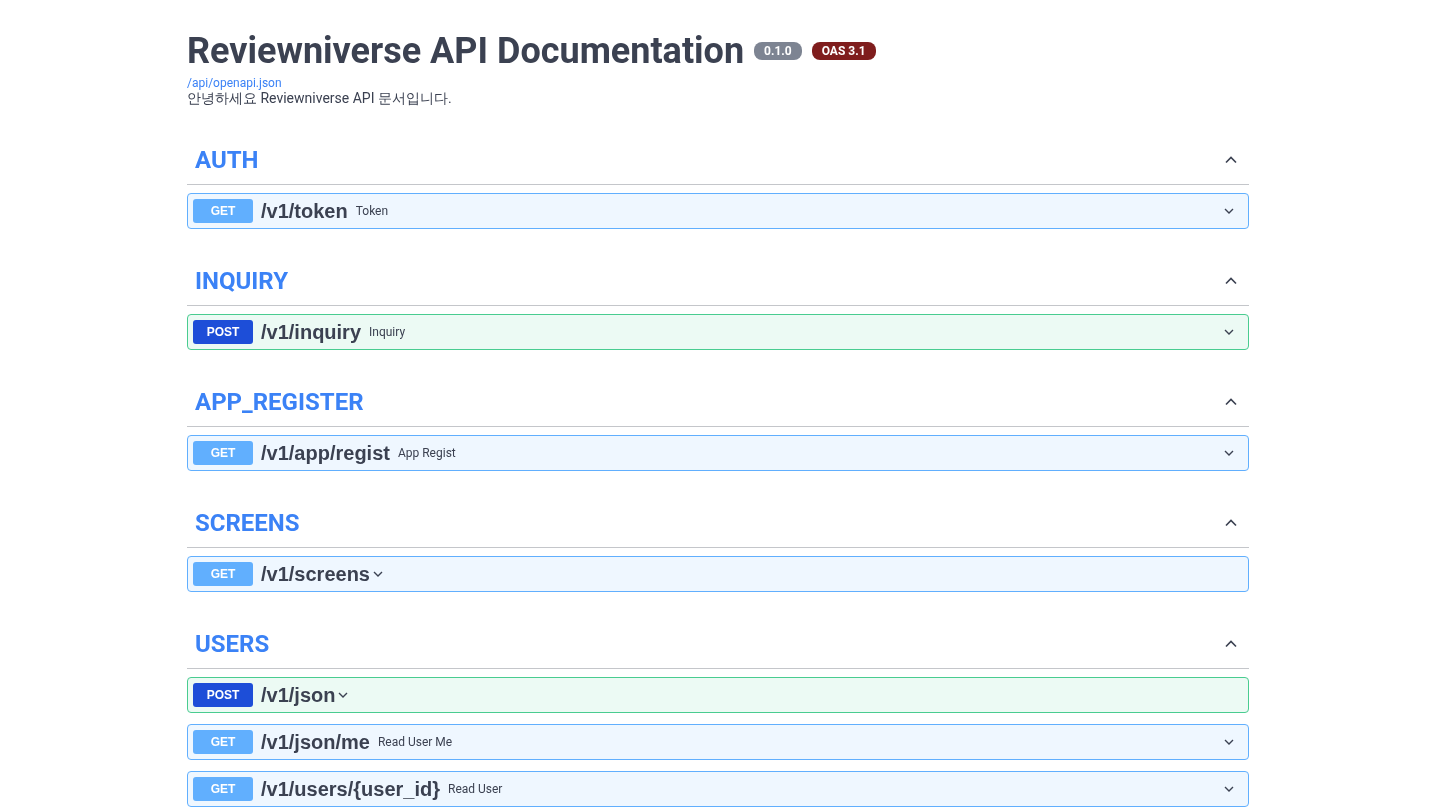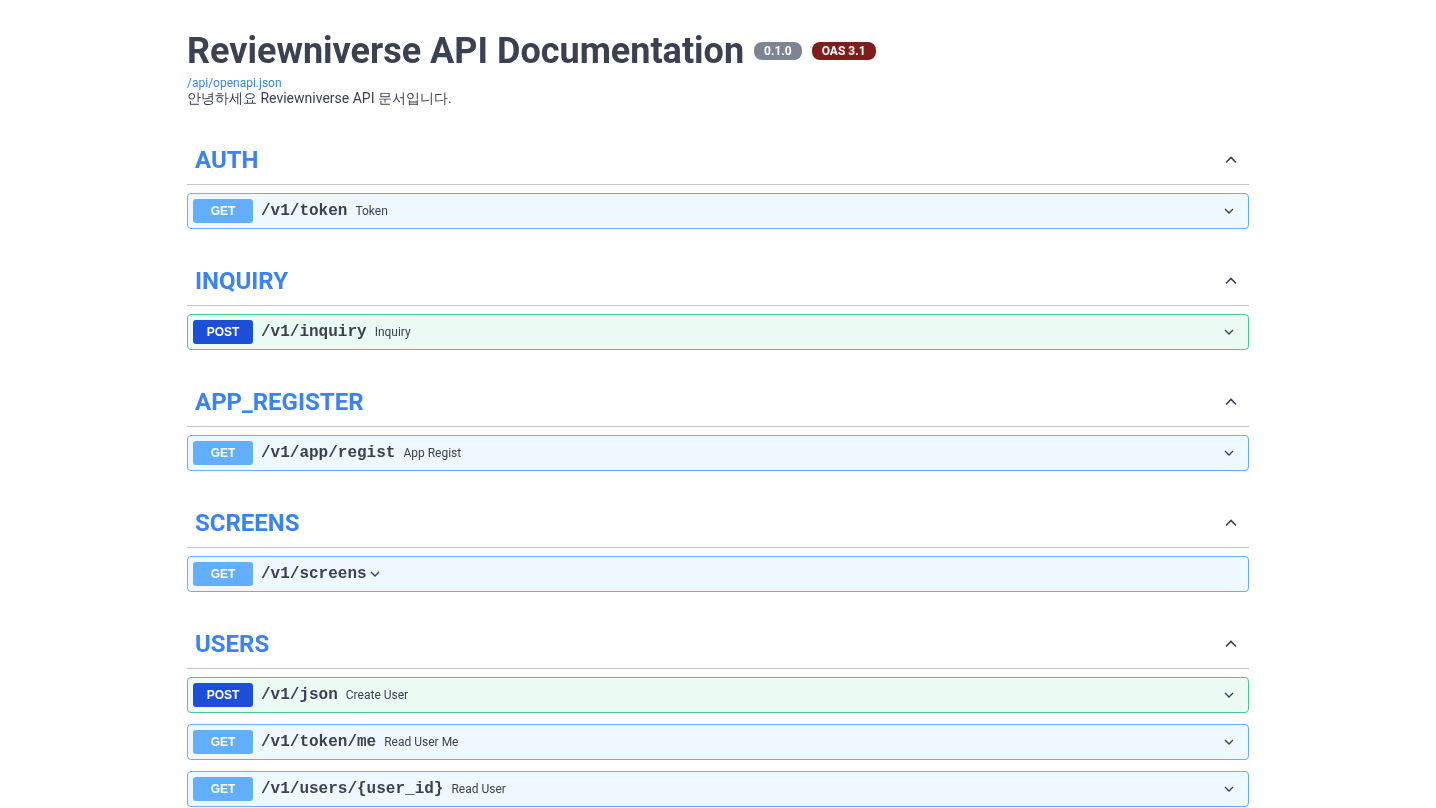--- a/index.html
+++ b/index.html
@@ -103,22 +103,22 @@
   border-radius: 3px;
   font-size: 12px;
   font-weight: 700;
   padding: 5px 0;
   color: #fff;
   font-family: -apple-system, BlinkMacSystemFont, "Segoe UI", sans-serif;
 }
 .mm-get   { background: #61affe; }
 .mm-post  { background: #1d4ed8; }
 .op-path {
-  font-family: Liberation Mono, monospace;
-  font-size: 16px;
+  font-family: Liberation Sans, sans-serif;
+  font-size: 20px;
   font-weight: 600;
   color: #3b4151;
   margin-left: 8px;
 }
 .op-summary {
   font-size: 12px;
   color: #3b4151;
   margin-left: 8px;
   flex: 1;
 }
@@ -222,28 +222,27 @@
         <div class="tag-header">
           <span class="tag-name">USERS</span>
           <svg class="chevron" viewBox="0 0 24 24">
             <polyline points="6 15 12 9 18 15"></polyline>
           </svg>
         </div>
         <div class="op-list">
           <div class="operation op-post">
             <span class="op-method mm-post">POST</span>
             <span class="op-path">/v1/json</span>
-            <span class="op-summary">Create User</span>
-            <svg class="op-chevron" viewBox="0 0 24 24">
-              <polyline points="6 9 12 15 18 9"></polyline>
-            </svg>
-          </div>
-          <div class="operation op-get">
-            <span class="op-method mm-get">GET</span>
-            <span class="op-path">/v1/token/me</span>
+            <svg class="op-chevron" viewBox="0 0 24 24">
+              <polyline points="6 9 12 15 18 9"></polyline>
+            </svg>
+          </div>
+          <div class="operation op-get">
+            <span class="op-method mm-get">GET</span>
+            <span class="op-path">/v1/json/me</span>
             <span class="op-summary">Read User Me</span>
             <svg class="op-chevron" viewBox="0 0 24 24">
               <polyline points="6 9 12 15 18 9"></polyline>
             </svg>
           </div>
           <div class="operation op-get">
             <span class="op-method mm-get">GET</span>
             <span class="op-path">/v1/users/{user_id}</span>
             <span class="op-summary">Read User</span>
             <svg class="op-chevron" viewBox="0 0 24 24">

